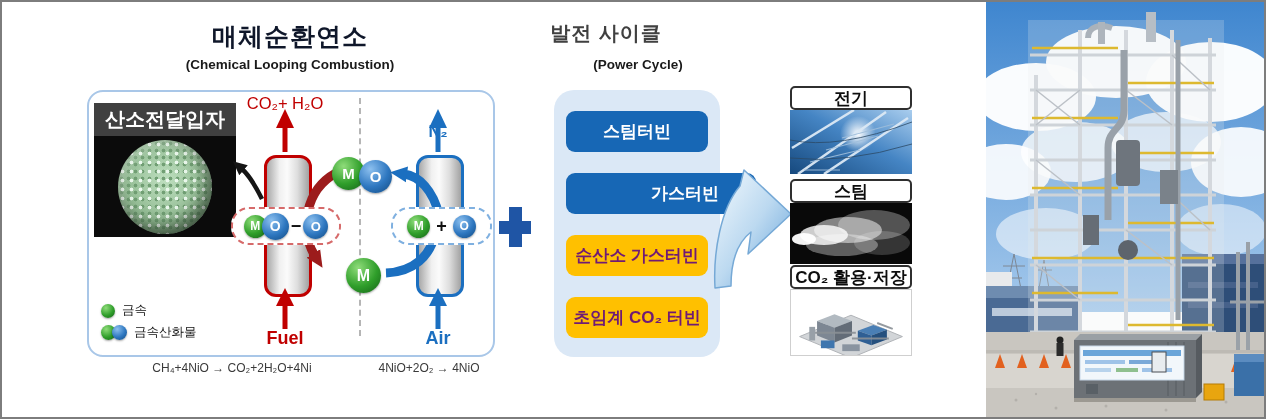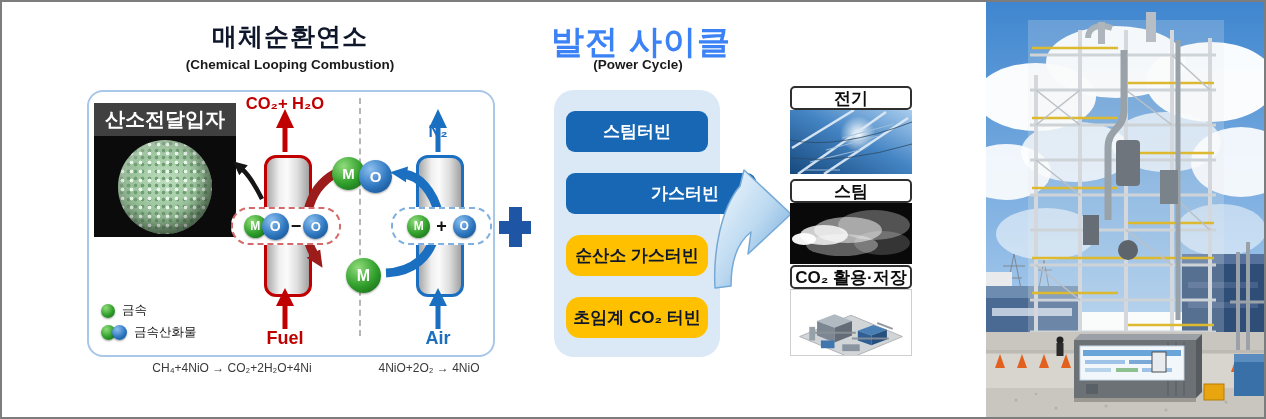--- a/index.html
+++ b/index.html
@@ -18,21 +18,21 @@
   .oc-label{left:92px;top:101px;width:142px;height:33px;background:#404040;color:#fff;font-weight:bold;font-size:20px;}
   .oc-photo{left:92px;top:134px;width:142px;height:101px;background:#0b0b0b;}
   .oc-circle{width:94px;height:94px;border-radius:50%;
     background-color:#9ecb9f;
     background-image:
       radial-gradient(circle, rgba(238,250,240,.95) 1.6px, transparent 2.2px),
       radial-gradient(circle, rgba(110,156,113,.95) 1.6px, transparent 2.2px),
       radial-gradient(circle at 50% 42%, #bedfbf, #8ab58b 68%, #597f5b);
     background-size:9px 9px,7px 7px,100% 100%;
     box-shadow: inset -5px -7px 16px rgba(0,0,0,.5), inset 3px 4px 9px rgba(255,255,255,.3);}
-  .co2-label{left:221px;top:92px;width:124px;text-align:center;color:#C00000;font-weight:bold;font-size:16.5px;}
+  .co2-label{left:221px;top:92px;width:124px;text-align:center;color:#C00000;font-weight:normal;font-size:16.5px;}
   .n2-label{left:404px;top:92px;width:64px;text-align:center;color:#1B6FC0;font-weight:bold;font-size:16.5px;margin-top:28px;}
   .fuel-label{left:243px;top:326px;width:80px;text-align:center;color:#C00000;font-weight:bold;font-size:18px;}
   .air-label{left:396px;top:326px;width:80px;text-align:center;color:#1B6FC0;font-weight:bold;font-size:18px;}
   .reactor{width:42px;height:136px;border-radius:12px;
     background:linear-gradient(90deg,#a8a8a8,#f0f0f0 30%,#fbfbfb 48%,#dedede 72%,#a2a2a2);}
   .reactor-fuel{left:262px;top:153px;border:3px solid #C00000;}
   .reactor-air{left:414px;top:153px;border:3px solid #1B6FC0;}
   .divider{left:357px;top:96px;height:238px;width:0;border-left:2px dashed #b5b5b5;}
 
   .sph{border-radius:50%;display:flex;align-items:center;justify-content:center;color:#fff;font-weight:bold;
@@ -60,26 +60,26 @@
   .equation{top:359px;font-size:12px;color:#3a3a3a;text-align:center;white-space:nowrap;}
   .eq-fuel{left:88px;width:284px;}
   .eq-air{left:360px;width:134px;}
 
   
   .plus{left:497px;top:205px;width:32px;height:40px;}
   .plus .pv{position:absolute;left:9.5px;top:0;width:13px;height:40px;background:#1F55A5;}
   .plus .ph{position:absolute;left:0;top:13.5px;width:32px;height:13px;background:#1F55A5;}
 
   
-  .pc-title{left:543px;top:18px;width:192px;text-align:center;font-size:33px;font-weight:bold;color:#3b82f6;letter-spacing:1px;}
+  .pc-title{left:508px;top:18px;width:192px;text-align:center;font-size:20px;font-weight:bold;color:#404040;letter-spacing:1px;}
   .pc-subtitle{left:540px;top:55px;width:192px;text-align:center;font-size:13.5px;font-weight:bold;color:#1a1a1a;}
   .pc-panel{left:552px;top:88px;width:166px;height:267px;background:#DBE8F6;border-radius:20px;}
   .turbine{left:564px;width:142px;height:41px;border-radius:9px;font-weight:bold;font-size:17px;white-space:nowrap;}
   .turbine.blue{background:#1767B5;color:#fff;}
-  .turbine.yellow{background:#FFC000;color:#0f172a;border-radius:14px;}
+  .turbine.yellow{background:#FFC000;color:#701a75;}
   .t1{top:109px;} .t2{top:171px;padding-left:48px;} .t3{top:233px;} .t4{top:295px;}
 
   
   .out-label{left:788px;width:122px;height:24px;background:#fff;border:2px solid #2f2f2f;border-radius:5px;
     font-weight:bold;font-size:17px;color:#0d0d0d;box-sizing:border-box;white-space:nowrap;}
   .ol1{top:84px;} .ol2{top:177px;} .ol3{top:263px;}
   .out-img{left:788px;width:122px;display:block;}
   .oi1{top:108px;height:64px;} .oi2{top:201px;height:61px;} .oi3{top:287px;height:67px;border:1px solid #cfcfcf;box-sizing:border-box;}
 
   svg{display:block;}

